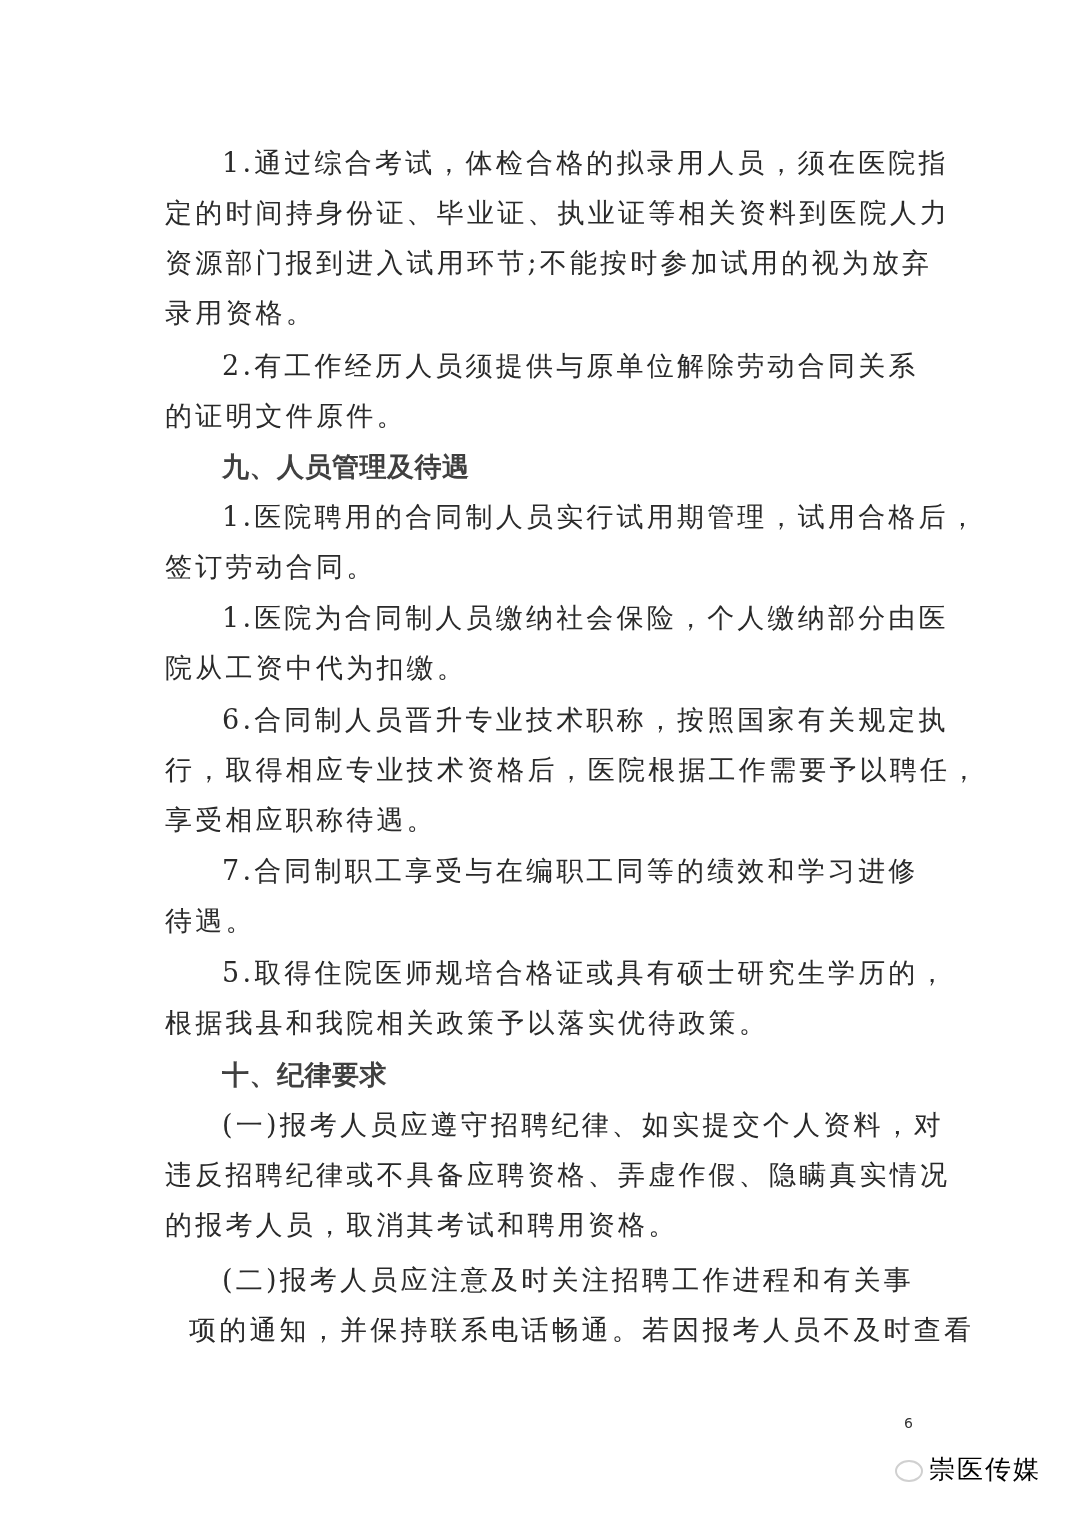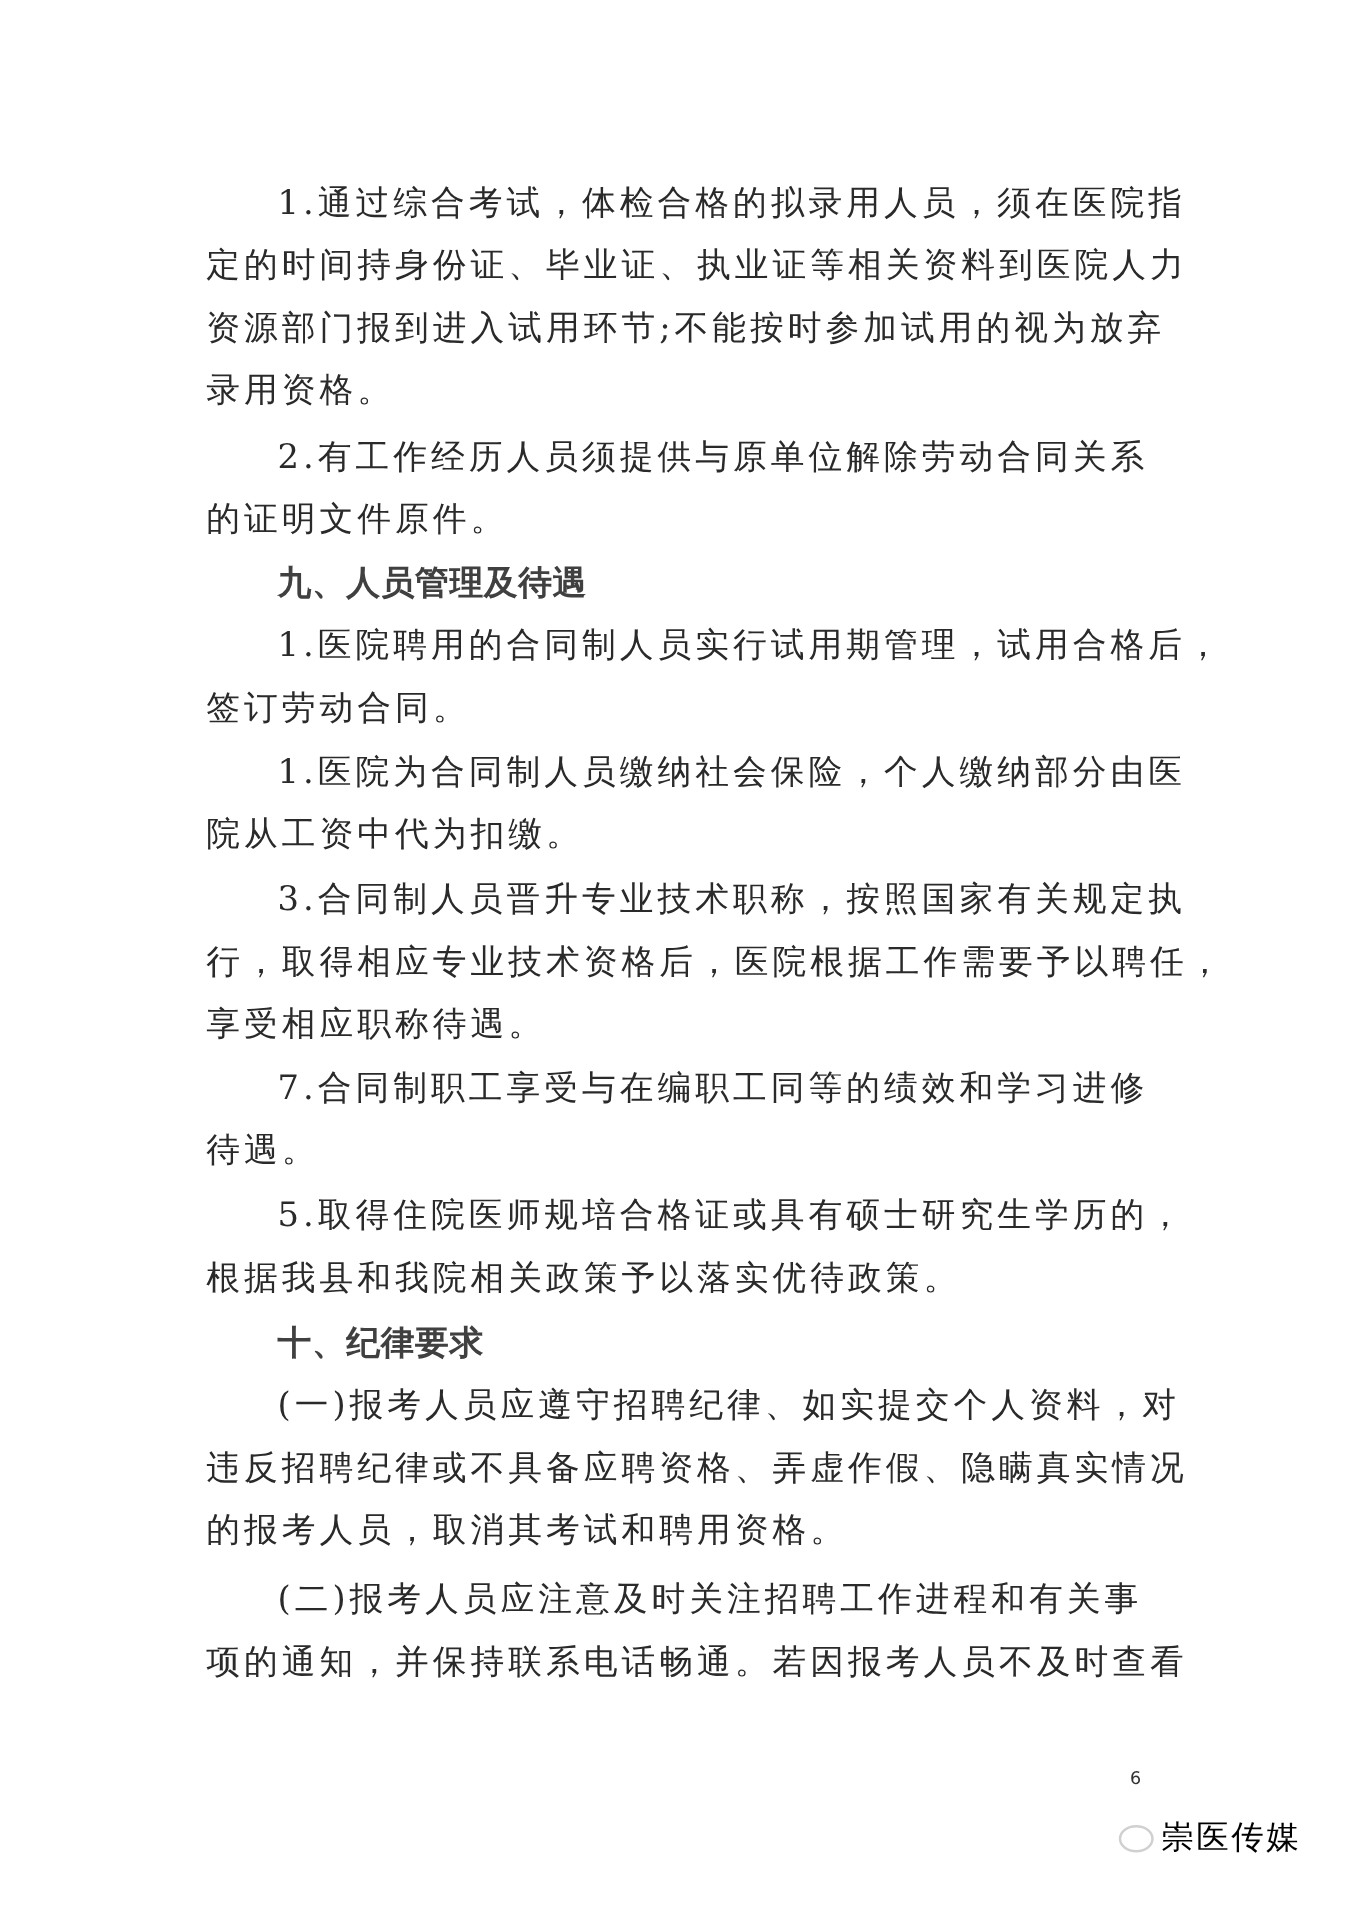--- a/index.html
+++ b/index.html
@@ -30,31 +30,31 @@
       <div class="line" style="top: 188px;">定的时间持身份证、毕业证、执业证等相关资料到医院人力</div>
       <div class="line" style="top: 238px;">资源部门报到进入试用环节;不能按时参加试用的视为放弃</div>
       <div class="line" style="top: 288px;">录用资格。</div>
       <div class="line indent" style="top: 341px;">2.有工作经历人员须提供与原单位解除劳动合同关系</div>
       <div class="line" style="top: 391px;">的证明文件原件。</div>
       <div class="line heading" style="top: 442px;">九、人员管理及待遇</div>
       <div class="line indent" style="top: 492px;">1.医院聘用的合同制人员实行试用期管理，试用合格后，</div>
       <div class="line" style="top: 542px;">签订劳动合同。</div>
       <div class="line indent" style="top: 593px;">1.医院为合同制人员缴纳社会保险，个人缴纳部分由医</div>
       <div class="line" style="top: 643px;">院从工资中代为扣缴。</div>
-      <div class="line indent" style="top: 695px;">3.合同制人员晋升专业技术职称，按照国家有关规定执</div>
+      <div class="line indent" style="top: 695px;">6.合同制人员晋升专业技术职称，按照国家有关规定执</div>
       <div class="line" style="top: 745px;">行，取得相应专业技术资格后，医院根据工作需要予以聘任，</div>
       <div class="line" style="top: 795px;">享受相应职称待遇。</div>
       <div class="line indent" style="top: 846px;">7.合同制职工享受与在编职工同等的绩效和学习进修</div>
       <div class="line" style="top: 896px;">待遇。</div>
       <div class="line indent" style="top: 948px;">5.取得住院医师规培合格证或具有硕士研究生学历的，</div>
       <div class="line" style="top: 998px;">根据我县和我院相关政策予以落实优待政策。</div>
       <div class="line heading" style="top: 1050px;">十、纪律要求</div>
       <div class="line indent" style="top: 1100px;">(一)报考人员应遵守招聘纪律、如实提交个人资料，对</div>
       <div class="line" style="top: 1150px;">违反招聘纪律或不具备应聘资格、弄虚作假、隐瞒真实情况</div>
       <div class="line" style="top: 1200px;">的报考人员，取消其考试和聘用资格。</div>
       <div class="line indent" style="top: 1255px;">(二)报考人员应注意及时关注招聘工作进程和有关事</div>
-      <div class="line" style="top: 1305px;">项的通知，并保持联系电话畅通。若因报考人员不及时查看</div>
+      <div class="line" style="top: 1305px; margin-left: 24px;">项的通知，并保持联系电话畅通。若因报考人员不及时查看</div>
     </div>
   <div class="page-number">6</div>
   <div class="watermark-faint">
     <span class="wx-icon"></span><span>崇医传媒</span>
   </div>
 </div>
 
 </body></html>

